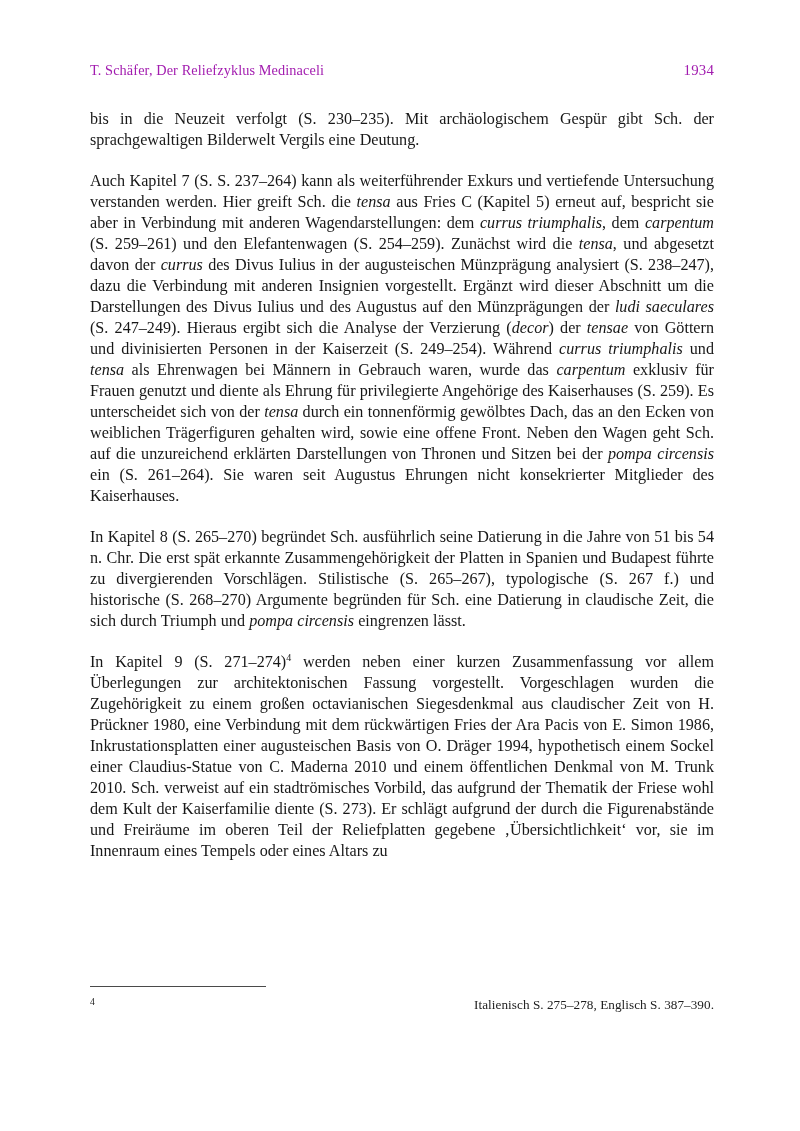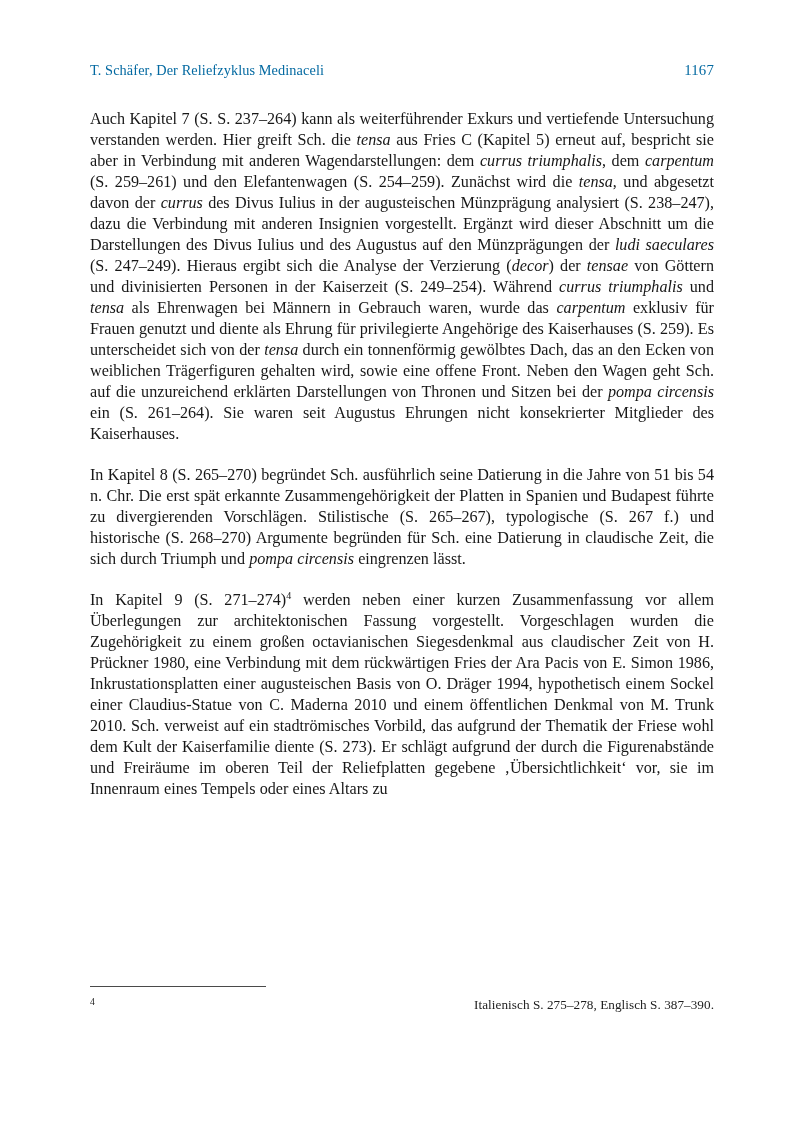--- a/index.html
+++ b/index.html
@@ -30,21 +30,21 @@
   .running-head {
     position: absolute;
     left: 90px;
     top: 62px;
     width: 624px;
     display: flex;
     justify-content: space-between;
     align-items: baseline;
     font-size: 14.3px;
     letter-spacing: 0.1px;
-    color: #0369a1;
+    color: #a21caf;
   }
   .running-head .rh-title {
     white-space: nowrap;
   }
   .running-head .rh-folio {
     font-size: 14.8px;
     letter-spacing: 0.2px;
   }
 
   
@@ -113,25 +113,26 @@
     text-align: right;
   }
 </style>
 </head>
 <body>
 
 <div class="page">
 
   <div class="running-head">
     <span class="rh-title">T. Schäfer, Der Reliefzyklus Medinaceli</span>
-    <span class="rh-folio">1167</span>
+    <span class="rh-folio">1934</span>
   </div>
 
   <div class="textblock">
 
+    <p class="para">bis in die Neuzeit verfolgt (S. 230–235). Mit archäologischem Gespür gibt Sch. der sprachgewaltigen Bilderwelt Vergils eine Deutung.</p>
 
     <p class="para">Auch Kapitel 7 (S. S. 237–264) kann als weiterführender Exkurs und vertiefende Untersuchung verstanden werden. Hier greift Sch. die <span class="it">tensa</span> aus Fries C (Kapitel 5) erneut auf, bespricht sie aber in Verbindung mit anderen Wagendarstellun­gen: dem <span class="it">currus triumphalis</span>, dem <span class="it">carpentum</span> (S. 259–261) und den Elefantenwa­gen (S. 254–259). Zunächst wird die <span class="it">tensa</span>, und abgesetzt davon der <span class="it">currus</span> des Divus Iulius in der augusteischen Münzprägung analysiert (S. 238–247), dazu die Verbindung mit anderen Insignien vorgestellt. Ergänzt wird dieser Ab­schnitt um die Darstellungen des Divus Iulius und des Augustus auf den Münz­prägungen der <span class="it">ludi saeculares</span> (S. 247–249). Hieraus ergibt sich die Analyse der Verzierung (<span class="it">decor</span>) der <span class="it">tensae</span> von Göttern und divinisierten Personen in der Kai­serzeit (S. 249–254). Während <span class="it">currus triumphalis</span> und <span class="it">tensa</span> als Ehrenwagen bei Männern in Gebrauch waren, wurde das <span class="it">carpentum</span> exklusiv für Frauen genutzt und diente als Ehrung für privilegierte Angehörige des Kaiserhauses (S. 259). Es unterscheidet sich von der <span class="it">tensa</span> durch ein tonnenförmig gewölbtes Dach, das an den Ecken von weiblichen Trägerfiguren gehalten wird, sowie eine offene Front. Neben den Wagen geht Sch. auf die unzureichend erklärten Darstellun­gen von Thronen und Sitzen bei der <span class="it">pompa circensis</span> ein (S. 261–264). Sie waren seit Augustus Ehrungen nicht konsekrierter Mitglieder des Kaiserhauses.</p>
 
     <p class="para">In Kapitel 8 (S. 265–270) begründet Sch. ausführlich seine Datierung in die Jahre von 51 bis 54 n. Chr. Die erst spät erkannte Zusammengehörigkeit der Platten in Spanien und Budapest führte zu divergierenden Vorschlägen. Stilistische (S. 265–267), typologische (S. 267 f.) und historische (S. 268–270) Argumente be­gründen für Sch. eine Datierung in claudische Zeit, die sich durch Triumph und <span class="it">pompa circensis</span> eingrenzen lässt.</p>
 
     <p class="para">In Kapitel 9 (S. 271–274)<sup class="fn-ref">4</sup> werden neben einer kurzen Zusammenfassung vor allem Überlegungen zur architektonischen Fassung vorgestellt. Vorgeschlagen wurden die Zugehörigkeit zu einem großen octavianischen Siegesdenkmal aus claudischer Zeit von H. Prückner 1980, eine Verbindung mit dem rückwärtigen Fries der Ara Pacis von E. Simon 1986, Inkrustationsplatten einer augusteischen Basis von O. Dräger 1994, hypothetisch einem Sockel einer Claudius-Statue von C. Maderna 2010 und einem öffentlichen Denkmal von M. Trunk 2010. Sch. ver­weist auf ein stadtrömisches Vorbild, das aufgrund der Thematik der Friese wohl dem Kult der Kaiserfamilie diente (S. 273). Er schlägt aufgrund der durch die Figurenabstände und Freiräume im oberen Teil der Reliefplatten gegebene ‚Übersichtlichkeit‘ vor, sie im Innenraum eines Tempels oder eines Altars zu</p>
 
   </div>
 
   <div class="footnote-zone">

